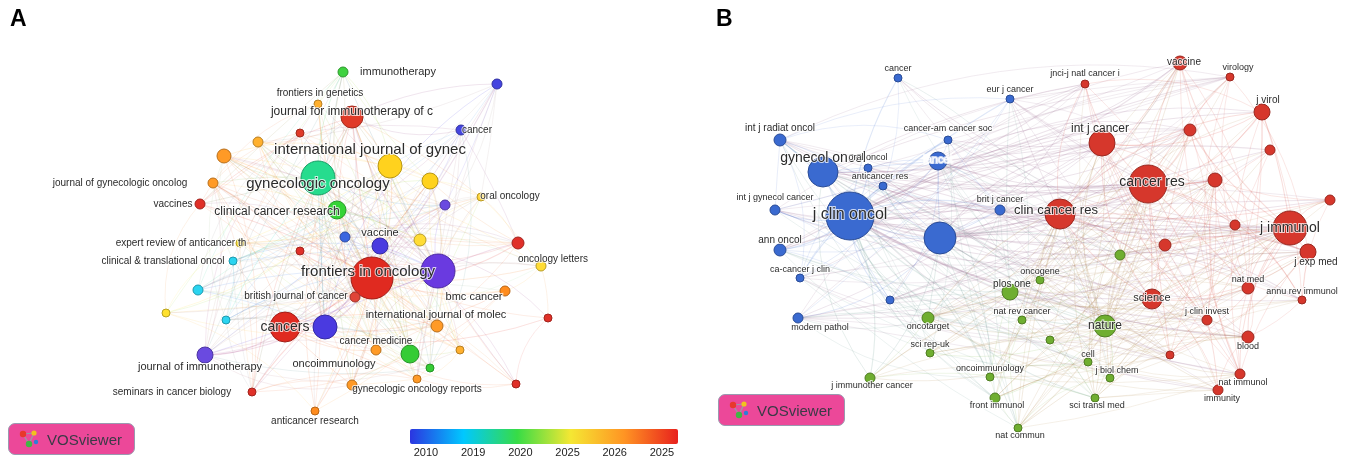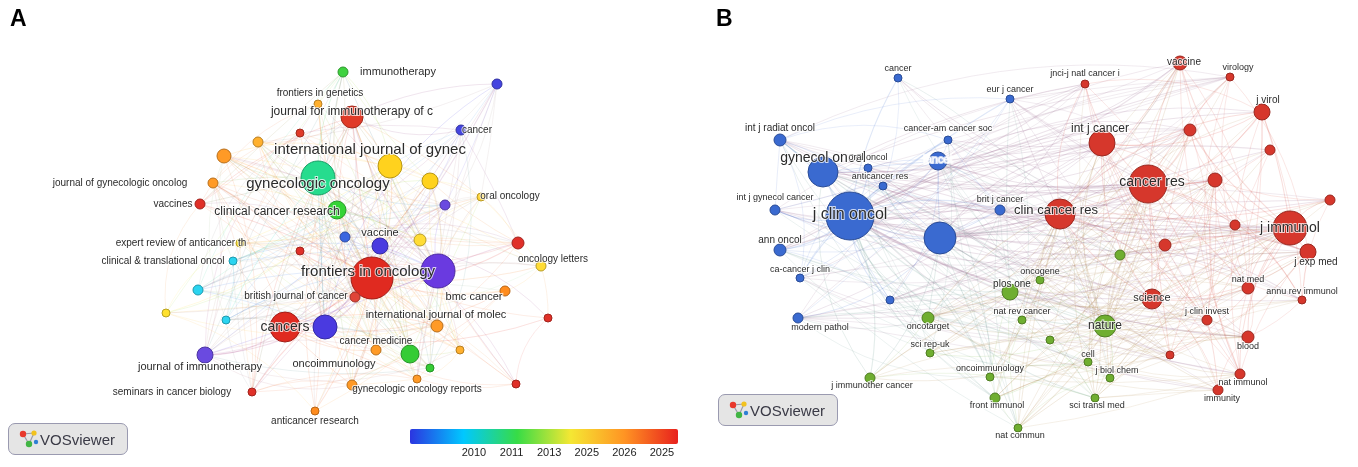--- a/index.html
+++ b/index.html
@@ -4,30 +4,30 @@
 <style>
   html,body{margin:0;padding:0;background:#fff;}
   .stage{position:relative;width:1358px;height:467px;background:#fff;overflow:hidden;
          font-family:"Liberation Sans",sans-serif;}
   .corner-label{position:absolute;font-size:23px;font-weight:700;color:#000;z-index:5;}
   #corner-a{left:10px;top:5px;}
   #corner-b{left:716px;top:5px;}
   .net-svg{position:absolute;top:0;}
   #net-0{left:0;}
   #net-1{left:690px;}
-  .vos-badge{position:absolute;display:flex;align-items:center;
-             border:1px solid #9a9ab0;border-radius:7px;background:#e5e5e5;
+  .vos-badge{position:absolute;display:flex;align-items:center;gap:7px;
+             border:1px solid #9a9ab0;border-radius:7px;background:#ec4899;
              padding:5px 12px 5px 9px;z-index:6;}
   #badge-a{left:8px;top:423px;}
   #badge-b{left:718px;top:394px;}
   .vos-badge .vos-text{font-size:15px;color:#3a3a46;}
   .colorbar-wrap{position:absolute;left:410px;top:429px;width:268px;z-index:6;}
   .colorbar{width:268px;height:15px;border-radius:2px;}
   .colorbar-ticks{display:flex;justify-content:space-between;padding:2px 2px 0 2px;
-                  font-size:11px;color:#222;margin-left:48px;}
+                  font-size:11px;color:#222;}
   .colorbar-ticks span{min-width:28px;text-align:center;}
 </style>
 </head>
 <body>
 
 <div class="stage">
 
   <span id="corner-a" class="corner-label">A</span>
   <span id="corner-b" class="corner-label">B</span>
 
@@ -966,21 +966,21 @@
       <circle cx="11" cy="15" r="3.2" fill="#41b544"></circle>
       <circle cx="18" cy="13" r="2.2" fill="#2f7fd4"></circle>
     </svg>
     <span class="vos-text">VOSviewer</span>
   </div>
 
   <div class="colorbar-wrap">
     <div id="colorbar" class="colorbar" style="background: linear-gradient(to right, rgb(43, 53, 224), rgb(0, 200, 255), rgb(55, 220, 70), rgb(245, 231, 51), rgb(255, 148, 35), rgb(232, 33, 29));"></div>
     <div class="colorbar-ticks">
       <span>2010</span>
-      <span>2011</span>
-      <span>2013</span>
+      <span>2019</span>
+      <span>2020</span>
       <span>2025</span>
       <span>2026</span>
       <span>2025</span>
     </div>
   </div>
 
 </div>
 
 </body></html>

